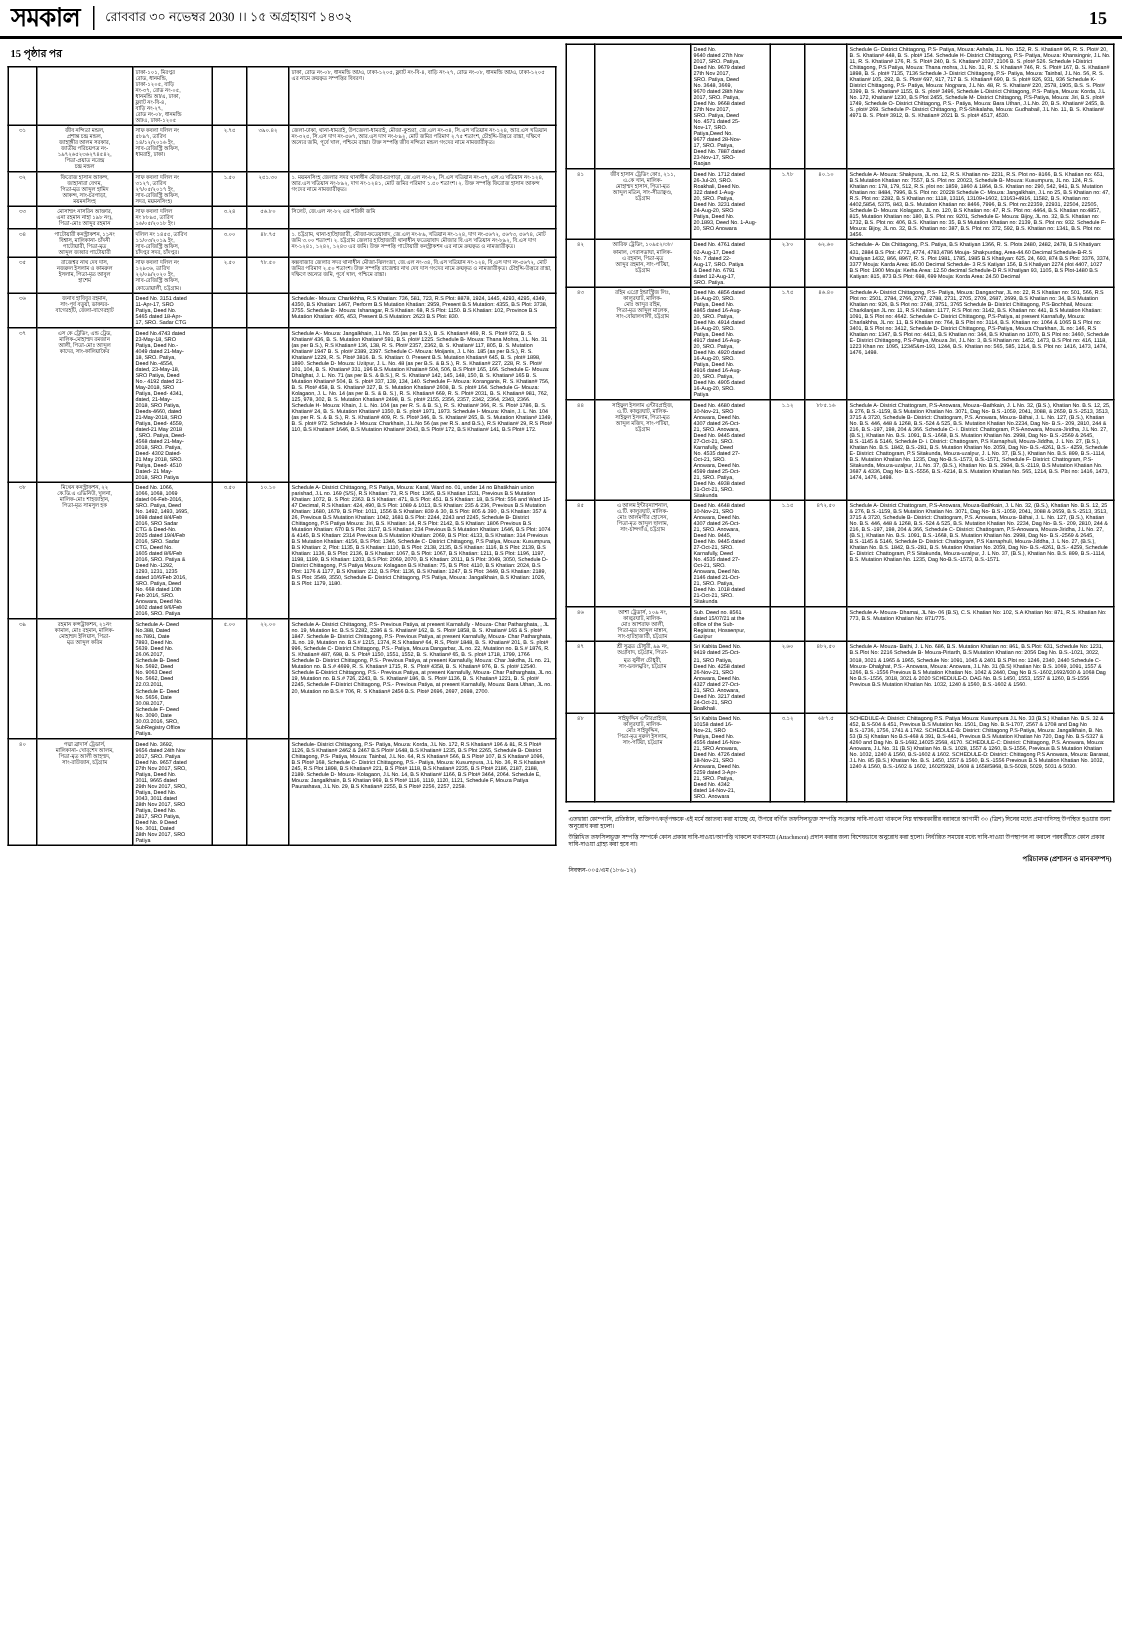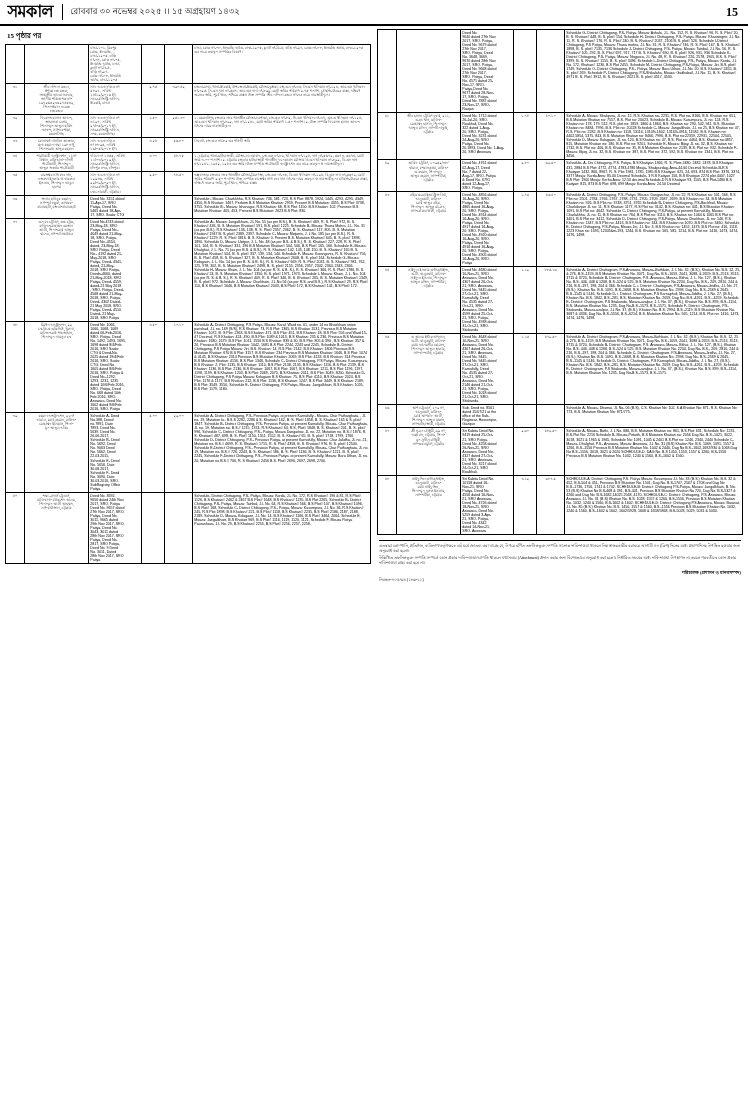--- a/index.html
+++ b/index.html
@@ -119,21 +119,21 @@
     font-size: 4px;
     padding-top: 2px;
   }
 </style>
 </head>
 <body>
 
 <div class="masthead">
   <div class="logo bn">সমকাল</div>
   <div class="masthead-sep"></div>
-  <div class="masthead-date bn">রোববার ৩০ নভেম্বর ২০২৫ ।। ১৫ অগ্রহায়ণ ১৪৩২</div>
+  <div class="masthead-date bn">রোববার ৩০ নভেম্বর 2030 ।। ১৫ অগ্রহায়ণ ১৪৩২</div>
   <div class="masthead-page bn">15</div>
 </div>
 
 <div class="page">
 
   <div class="col left">
     <div class="col-title bn">15 পৃষ্ঠার পর</div>
     <table class="gz">
       <tbody id="left-body">
           <tr>

